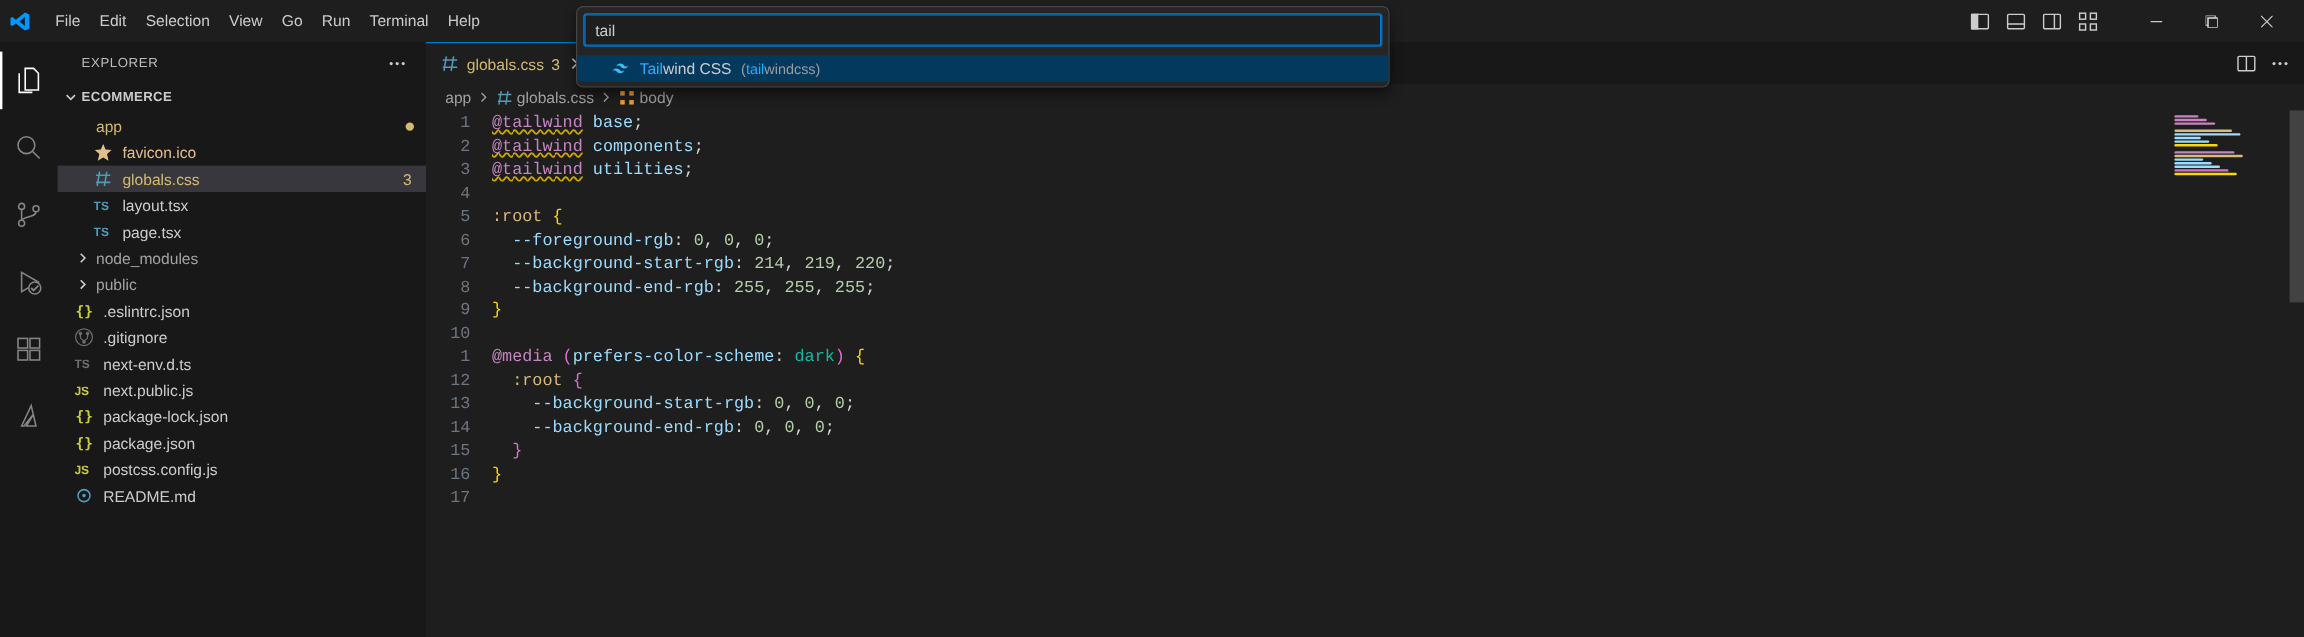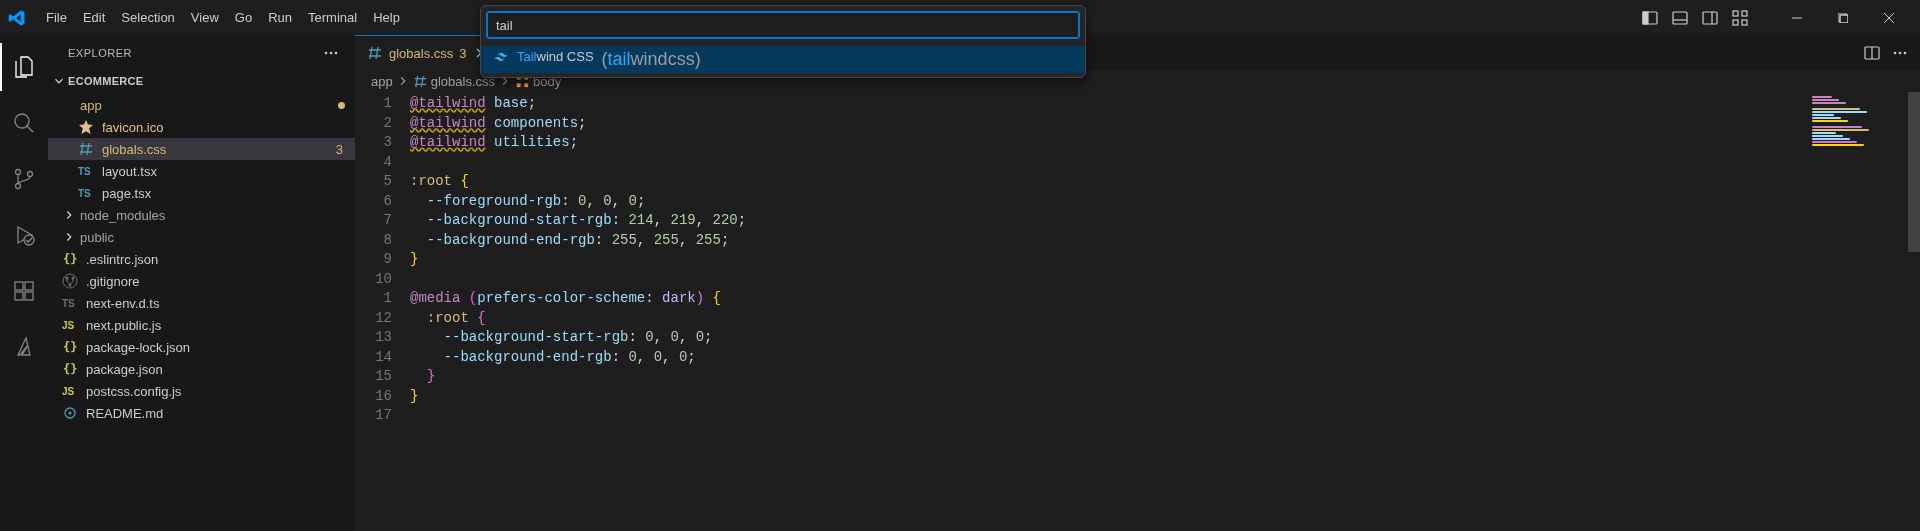--- a/index.html
+++ b/index.html
@@ -75,40 +75,40 @@
 .gutter .ln { height: 19.5px; }
 .code-lines { padding-top: 2px; flex: 1; }
 .code-lines .line { height: 19.5px; white-space: pre; }
 
 .minimap { width: 100px; background: #1e1e1e; position: relative; padding-top: 4px; padding-left: 6px; }
 .mm-line { height: 2px; margin-bottom: 1px; border-radius: 1px; }
 
 .scrollbar-track { width: 14px; background: #1e1e1e; position: relative; }
 .scrollbar-thumb { position: absolute; top: 0; right: 0; width: 12px; height: 160px; background: #424242; }
 
-.quick-input { position: absolute; top: 5px; left: 480px; width: 606px; z-index: 100; background: #252526; border: 1px solid #454545; border-radius: 6px; box-shadow: 0 5px 10px rgba(0,0,0,0.5); }
+.quick-input { position: absolute; top: 5px; left: 480px; width: 678px; z-index: 100; background: #252526; border: 1px solid #454545; border-radius: 6px; box-shadow: 0 5px 10px rgba(0,0,0,0.5); }
 .qi-input-wrap { padding: 6px; }
 .qi-input { width: 100%; height: 26px; background: #1e1e1e; border: 1px solid #0078d4; outline: 1px solid #0078d4; border-radius: 2px; color: #cccccc; padding: 0 8px; font-size: 13px; font-family: inherit; }
 .qi-list { padding: 2px 0 4px 0; }
-.qi-item { display: flex; align-items: flex-start; padding: 3px 12px; gap: 8px; background: #04395e; cursor: pointer; }
+.qi-item { display: flex; align-items: flex-end; padding: 3px 28px; gap: 8px; background: #04395e; cursor: pointer; }
 .qi-item-icon { width: 16px; height: 16px; }
 .qi-item-label { font-size: 13px; }
 .qi-match { color: #2aaaff; font-weight: 500; }
-.qi-detail { color: #9d9d9d; font-size: 18px; }
+.qi-detail { color: #9d9d9d; font-size: 12px; }
 
 
 .tk-at { color: #c586c0; text-decoration: wavy underline #cca700; text-decoration-skip-ink: none; }
 .tk-word { color: #9cdcfe; }
 .tk-punct { color: #d4d4d4; }
 .tk-selector { color: #d7ba7d; }
 .tk-brace { color: #ffd700; }
 .tk-prop { color: #9cdcfe; }
 .tk-num { color: #b5cea8; }
 .tk-paren { color: #da70d6; }
-.tk-func { color: #c4b5fd; }
+.tk-func { color: #14b8a6; }
 .tk-brace2 { color: #da70d6; }
 </style>
 </head>
 <body>
 
 <div class="titlebar">
   <div class="titlebar-left">
     <svg class="vscode-icon" viewBox="0 0 24 24">
         <path fill="#0098ff" d="M17 2 L22 4 L22 20 L17 22 L7 14 L3 17 L1 16 L1 8 L3 7 L7 10 Z M17 7 L11 12 L17 17 Z"></path>
       </svg>

